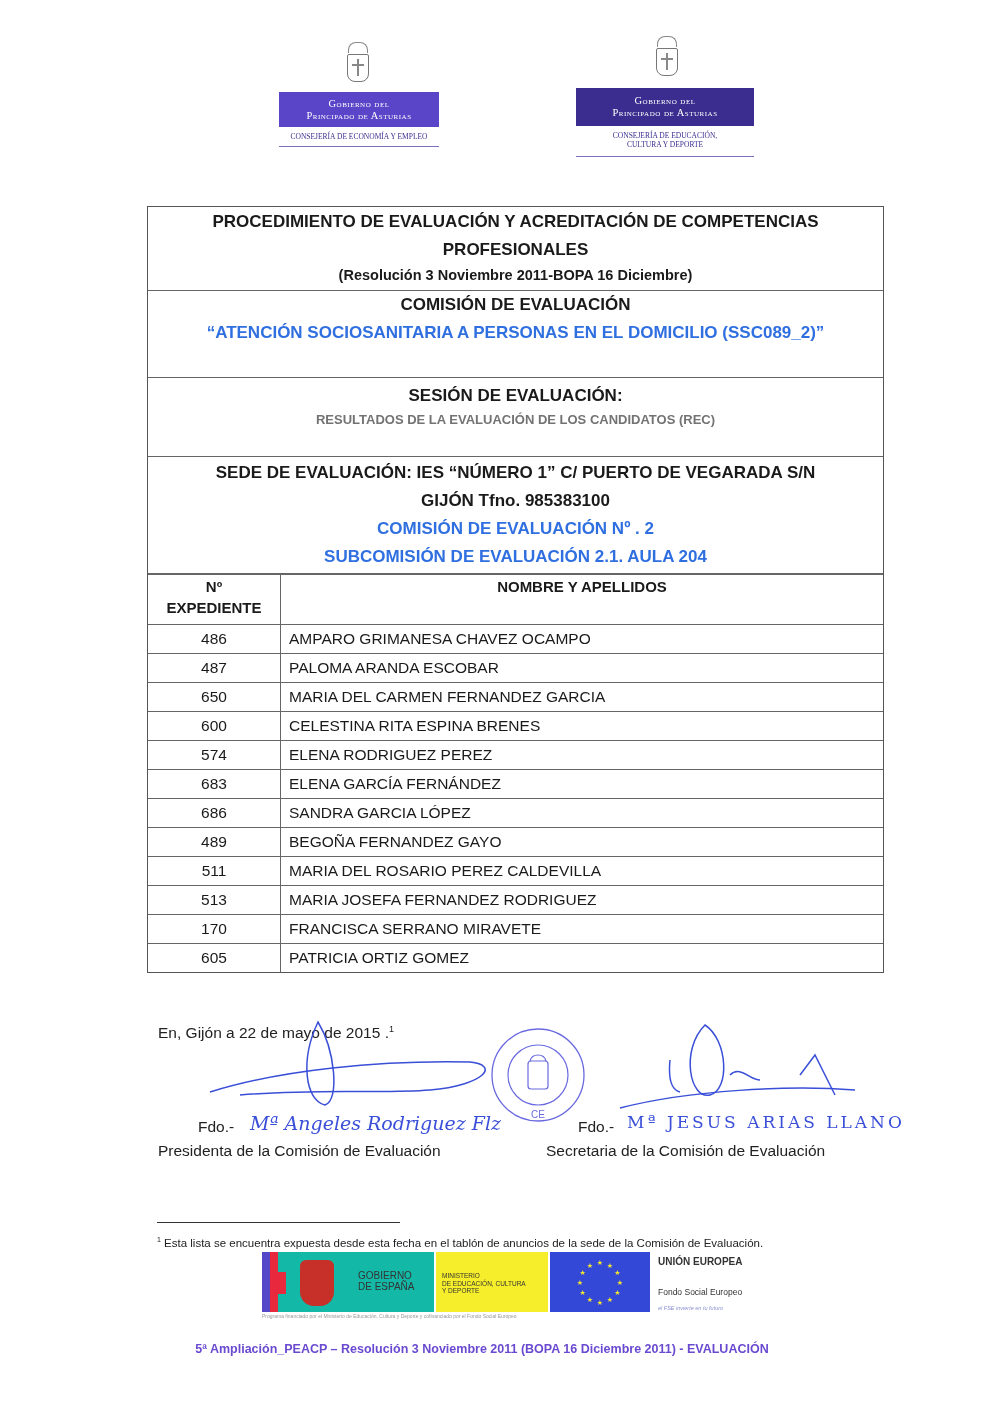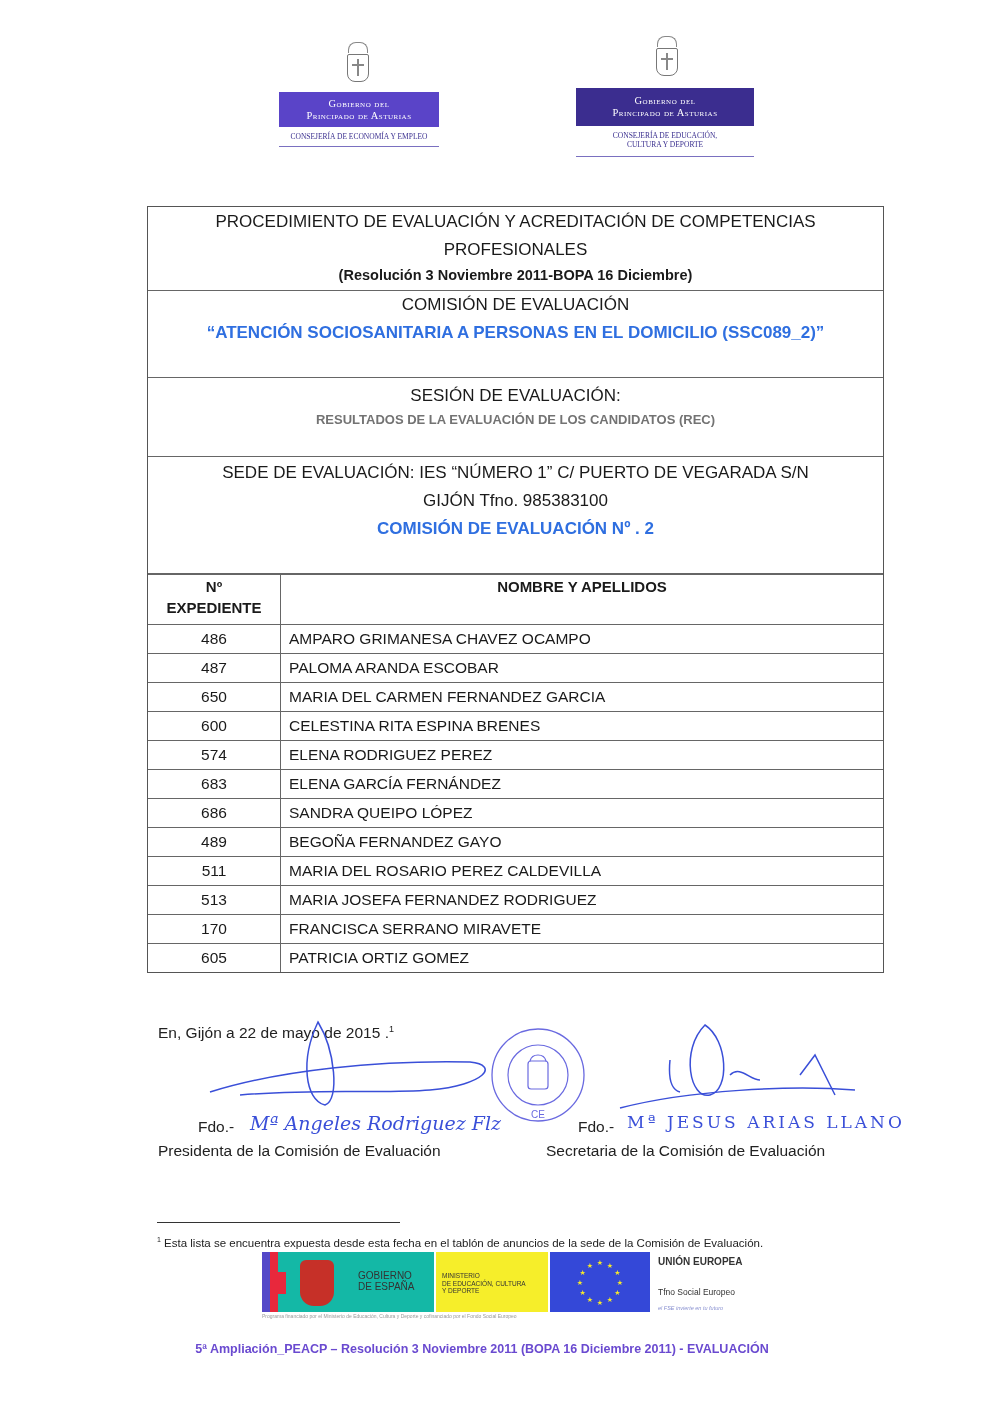--- a/index.html
+++ b/index.html
@@ -25,21 +25,21 @@
   .consej {
     position: absolute; text-align: center; color: #3a2f8f;
     font-family: "Liberation Serif", serif; font-size: 7.5px; line-height: 9px; text-transform: uppercase;
   }
   .consej-line { position: absolute; height: 1px; background: #7a70c0; }
 
   
   .mainbox { position: absolute; left: 147px; top: 206px; width: 735px; border: 1.5px solid #555; }
   .section { border-bottom: 1.5px solid #666; text-align: center; font-family: "DejaVu Sans", sans-serif; }
   .section:last-child { border-bottom: none; }
-  .h-black { font-weight: normal; color: #1a1a1a; font-size: 17px; line-height: 28px; font-family: "Liberation Sans", sans-serif; }
+  .h-black { font-weight: bold; color: #1a1a1a; font-size: 17px; line-height: 28px; font-family: "Liberation Sans", sans-serif; }
   .h-sub { font-weight: bold; color: #1a1a1a; font-size: 14.5px; line-height: 24px; font-family: "Liberation Sans", sans-serif; }
   .h-blue { font-weight: bold; color: #2f6fe0; font-size: 17px; line-height: 28px; font-family: "Liberation Sans", sans-serif; }
   .h-blue-sm { font-weight: bold; color: #737373; font-size: 13px; line-height: 20px; font-family: "Liberation Sans", sans-serif; }
 
   .dayrow { position: relative; height: 46px; }
   .dayrow span { position: absolute; top: 15px; font-weight: bold; font-size: 15px; font-family: "Liberation Sans", sans-serif; }
 
   table.cands { width: 100%; border-collapse: collapse; font-family: "Liberation Sans", sans-serif; }
   table.cands th, table.cands td { border-top: 1.2px solid #666; }
   table.cands th { font-weight: bold; font-size: 15px; vertical-align: top; padding: 3px 0 0 0; }
@@ -98,20 +98,21 @@
     <div class="h-blue">“ATENCIÓN SOCIOSANITARIA A PERSONAS EN EL DOMICILIO (SSC089_2)”</div>
   </div>
   <div class="section" style="height:74px; padding-top:4px;">
     <div class="h-black">SESIÓN DE EVALUACIÓN:</div>
     <div class="h-blue-sm">RESULTADOS DE LA EVALUACIÓN DE LOS CANDIDATOS (REC)</div>
   </div>
   <div class="section" style="height:114px; padding-top:2px;">
     <div class="h-black">SEDE DE EVALUACIÓN: IES “NÚMERO 1” C/ PUERTO DE VEGARADA S/N</div>
     <div class="h-black">GIJÓN Tfno. 985383100</div>
     <div class="h-blue">COMISIÓN DE EVALUACIÓN Nº . 2</div>
+    <div class="h-blue">SUBCOMISIÓN DE EVALUACIÓN 2.1.  AULA  204</div>
   </div>
   <div class="section" style="border-bottom:none;">
     <table class="cands">
       <thead>
         <tr style="height:50px;">
           <th class="c-num">
             <div>Nº</div>
             <div style="margin-top:4px;">EXPEDIENTE</div>
           </th>
           <th class="c-name">NOMBRE Y APELLIDOS</th>
@@ -137,21 +138,21 @@
           <tr>
             <td class="c-num">574</td>
             <td class="c-name">ELENA RODRIGUEZ PEREZ</td>
           </tr>
           <tr>
             <td class="c-num">683</td>
             <td class="c-name">ELENA GARCÍA FERNÁNDEZ</td>
           </tr>
           <tr>
             <td class="c-num">686</td>
-            <td class="c-name">SANDRA QUEIPO LÓPEZ</td>
+            <td class="c-name">SANDRA GARCIA LÓPEZ</td>
           </tr>
           <tr>
             <td class="c-num">489</td>
             <td class="c-name">BEGOÑA FERNANDEZ GAYO</td>
           </tr>
           <tr>
             <td class="c-num">511</td>
             <td class="c-name">MARIA DEL ROSARIO PEREZ CALDEVILLA</td>
           </tr>
           <tr>
@@ -235,17 +236,17 @@
       <text x="32.67949192431122" y="43" text-anchor="middle" font-size="7" fill="#f6e82a">★</text>
       <text x="30" y="33" text-anchor="middle" font-size="7" fill="#f6e82a">★</text>
       <text x="32.67949192431123" y="23" text-anchor="middle" font-size="7" fill="#f6e82a">★</text>
       <text x="39.99999999999999" y="15.679491924311233" text-anchor="middle" font-size="7" fill="#f6e82a">★</text>
       <text x="49.99999999999999" y="13" text-anchor="middle" font-size="7" fill="#f6e82a">★</text>
       <text x="60" y="15.679491924311229" text-anchor="middle" font-size="7" fill="#f6e82a">★</text>
       <text x="67.32050807568876" y="22.999999999999993" text-anchor="middle" font-size="7" fill="#f6e82a">★</text>
     </svg>
 </div>
 <div class="f-small" style="left:658px; top:1256px; font-size:10px; font-weight:bold; color:#333;">UNIÓN EUROPEA</div>
-<div class="f-small" style="left:658px; top:1287px; font-size:8.5px; color:#333;">Tfno Social Europeo</div>
+<div class="f-small" style="left:658px; top:1287px; font-size:8.5px; color:#333;">Fondo Social Europeo</div>
 <div class="f-small" style="left:658px; top:1305px; font-size:5.5px; font-style:italic; color:#8890d0;">el FSE invierte en tu futuro</div>
 <div class="f-small" style="left:262px; top:1313px; font-size:5px; color:#999;">Programa financiado por el Ministerio de Educación, Cultura y Deporte y cofinanciado por el Fondo Social Europeo</div>
 
 <div class="bottom-title">5ª Ampliación_PEACP – Resolución 3 Noviembre 2011 (BOPA 16 Diciembre 2011) - EVALUACIÓN</div>
 
 </body></html>

